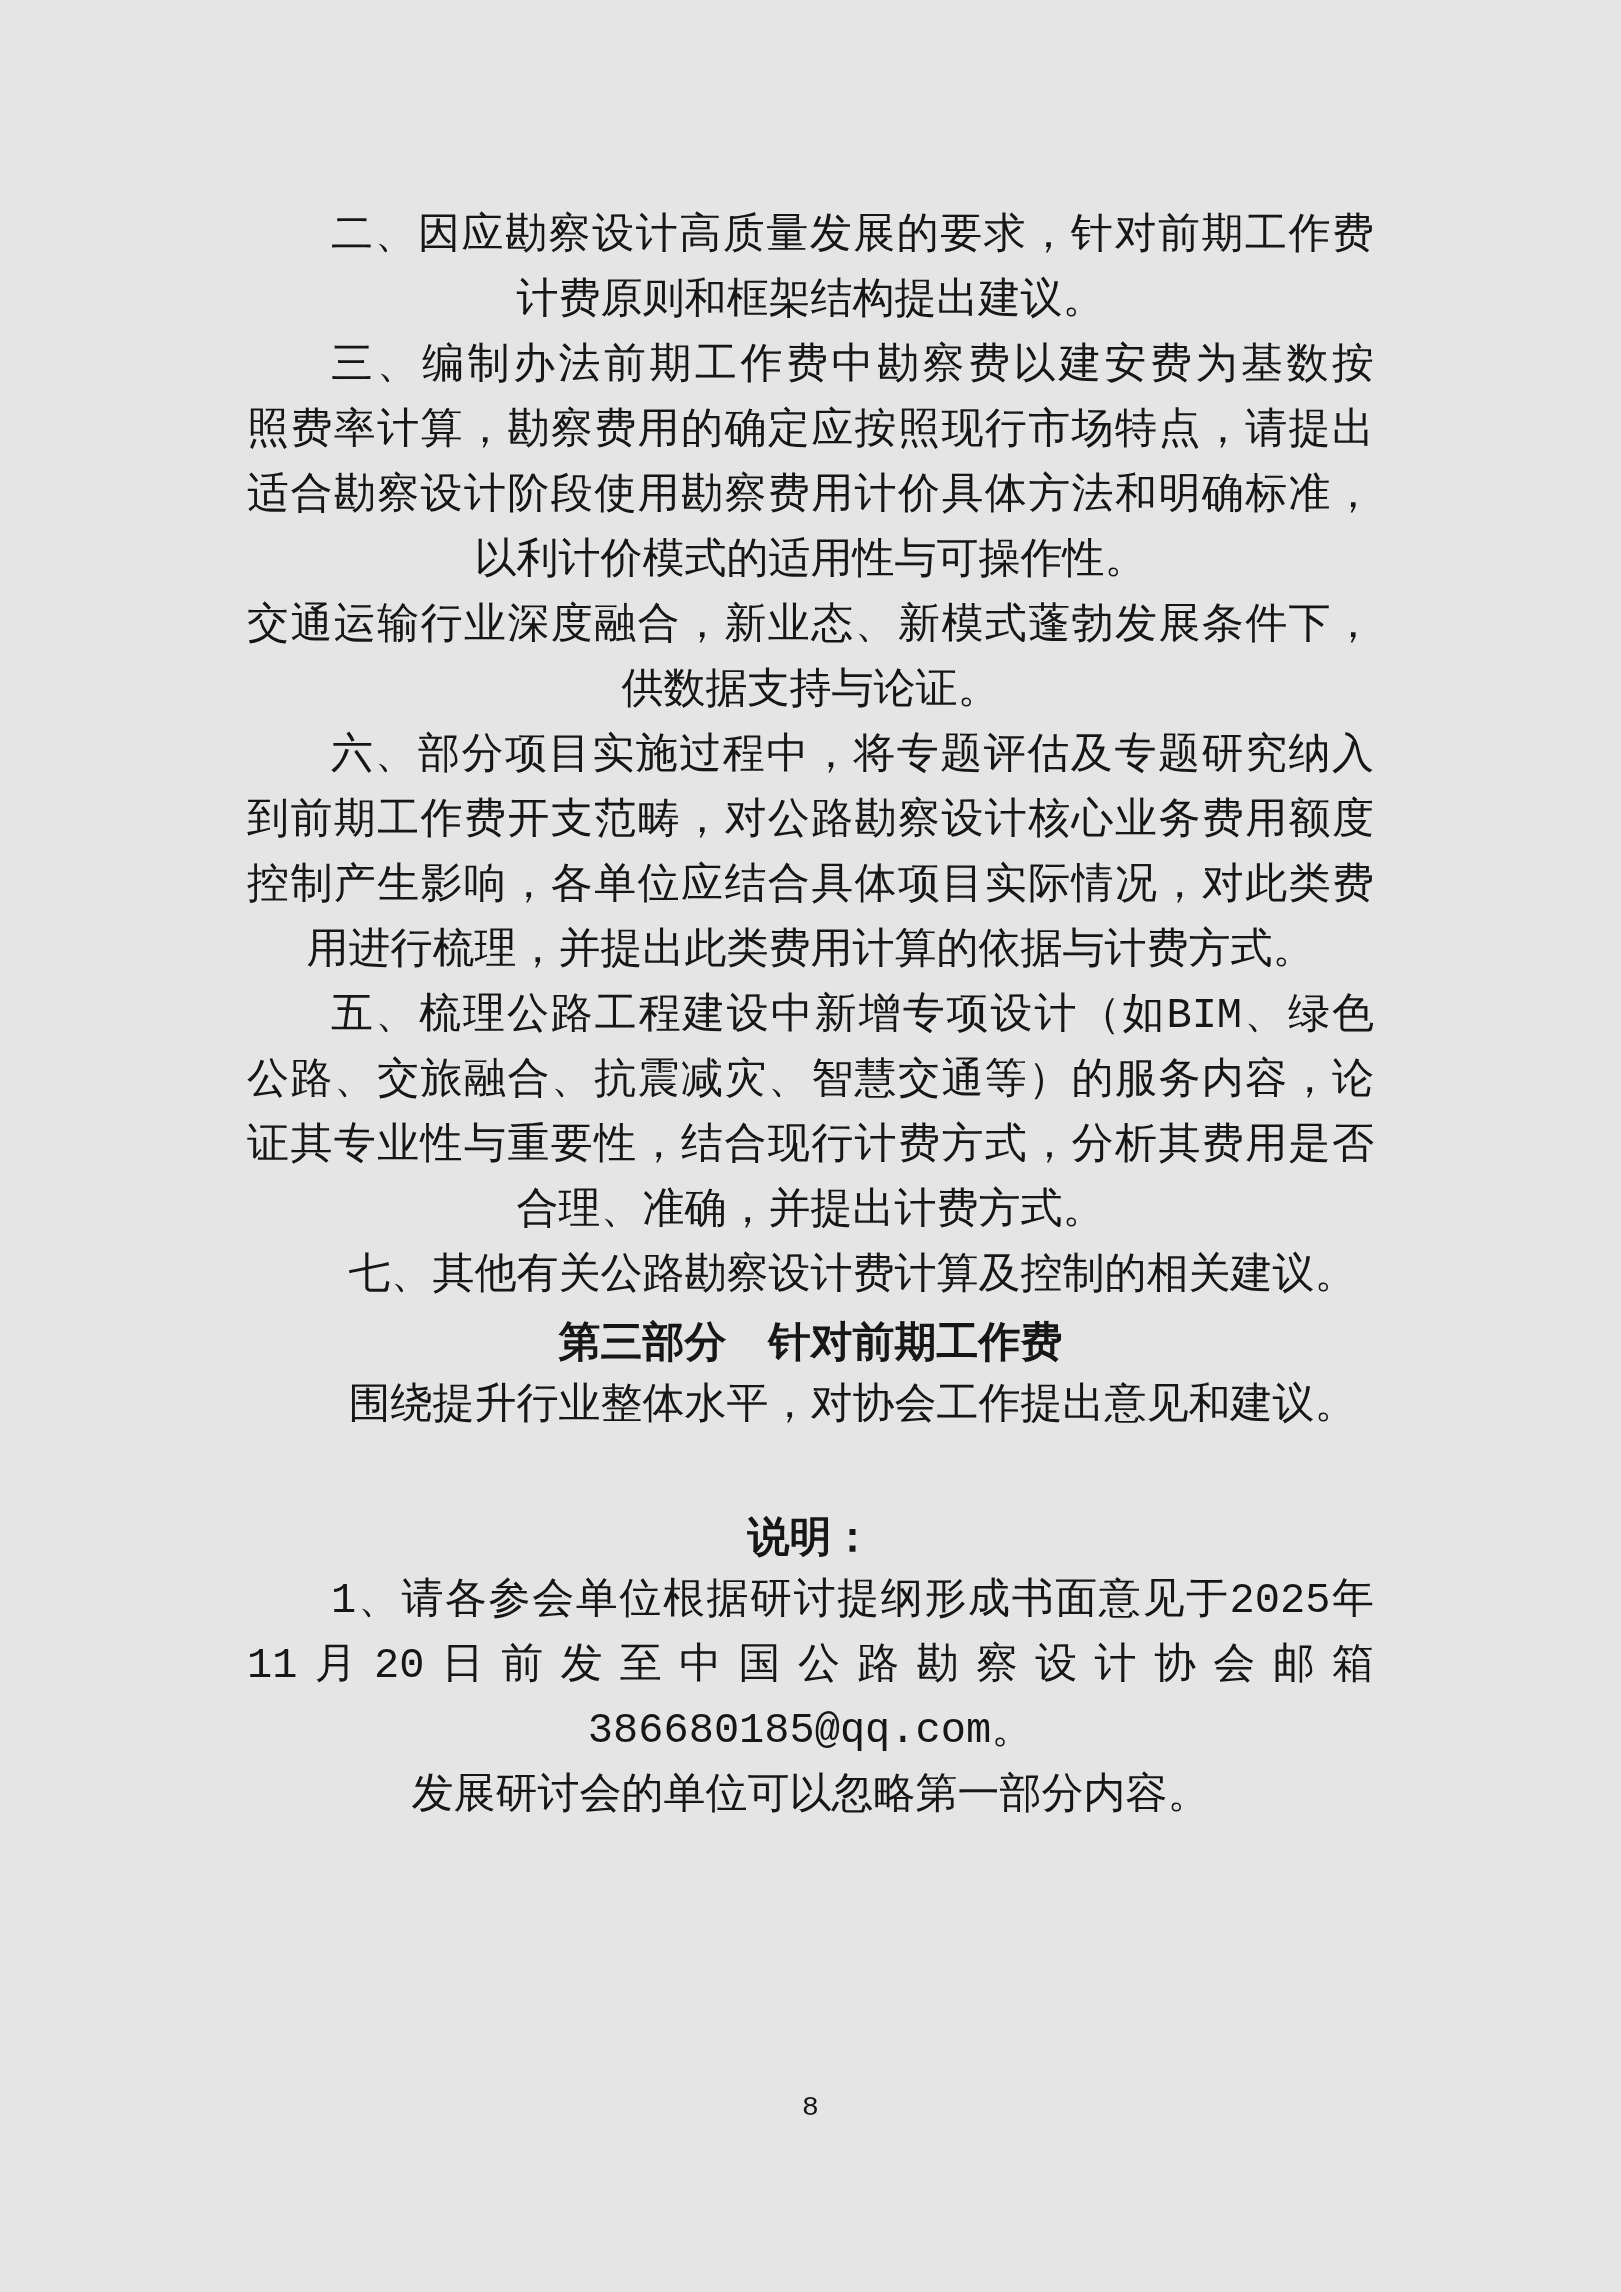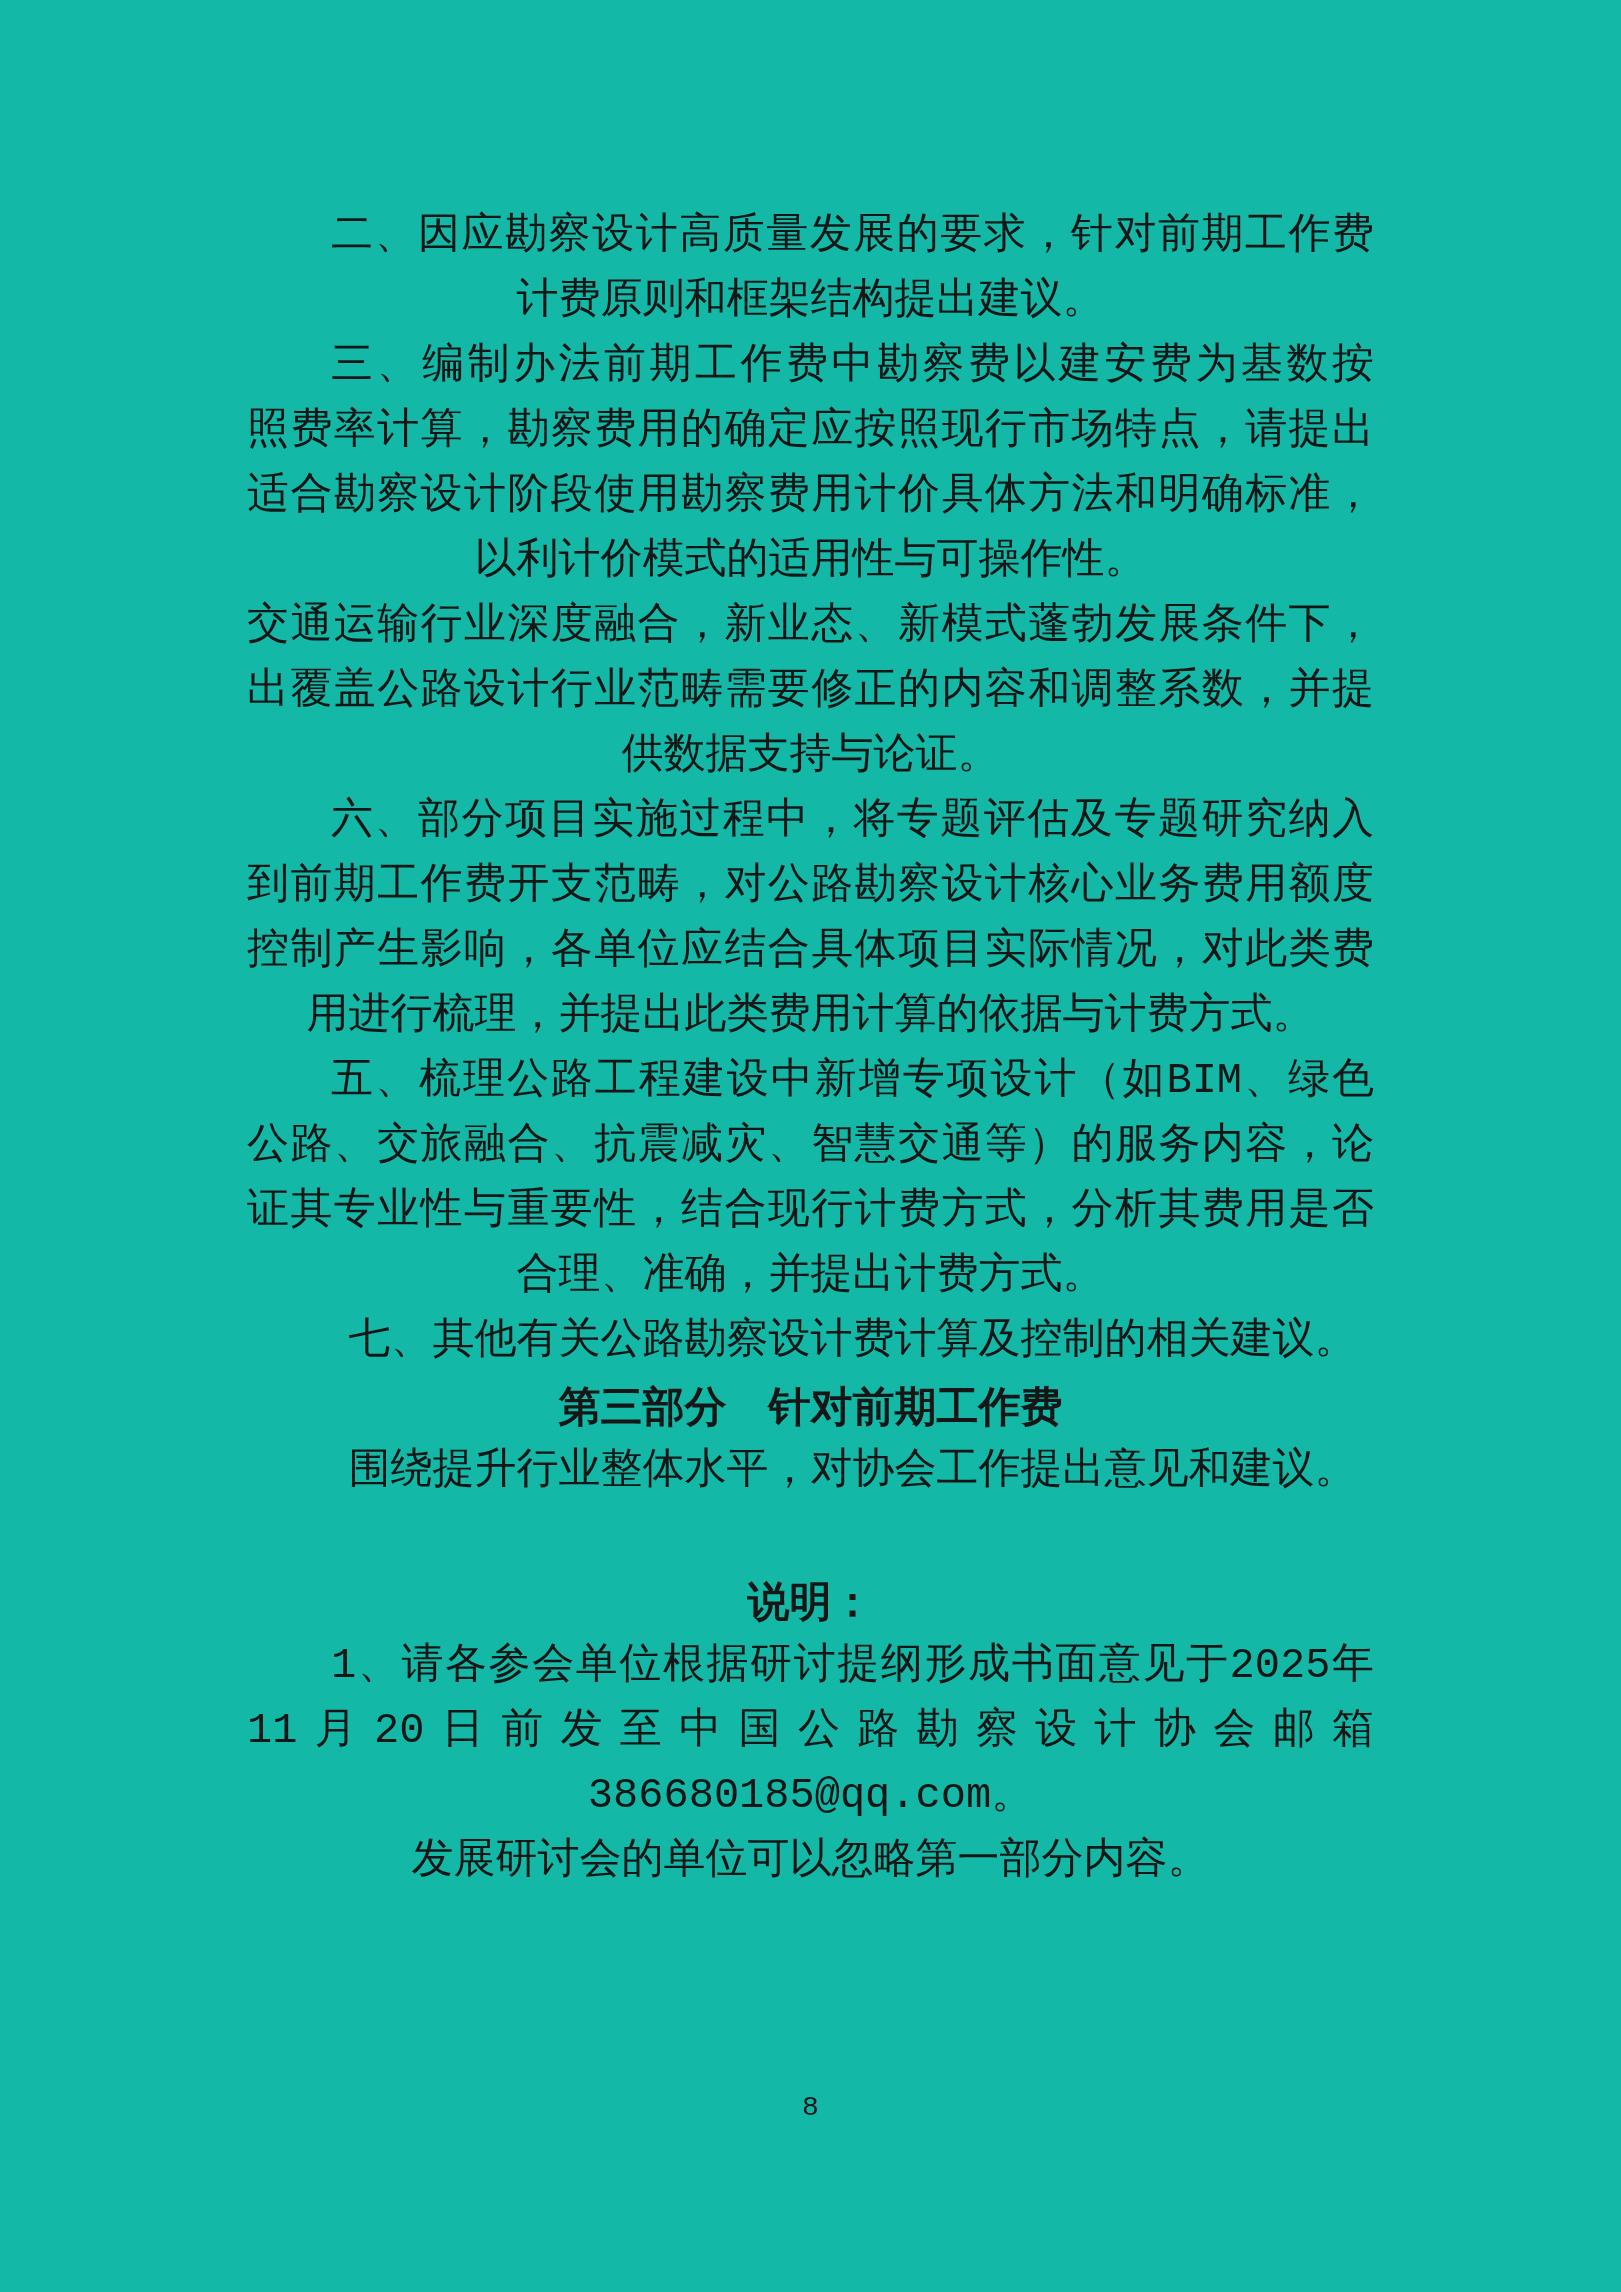--- a/index.html
+++ b/index.html
@@ -11,21 +11,21 @@
     height: 2293px;
     background: #ffffff;
     position: relative;
     overflow: hidden;
     font-family: "Liberation Mono", "Liberation Serif", serif;
     color: #161616;
   }
   .page {
     position: absolute;
     inset: 0;
-    background: #14b8a6;
+    background: #e5e5e5;
   }
   .doc {
     position: absolute;
     left: 247px;
     top: 204px;
     width: 1127px;
     font-size: 42px;
     line-height: 65px;
   }
   .line {
@@ -76,21 +76,20 @@
 
     <div>
       <div class="line indent j">三、编制办法前期工作费中勘察费以建安费为基数按</div>
       <div class="line j">照费率计算，勘察费用的确定应按照现行市场特点，请提出</div>
       <div class="line j">适合勘察设计阶段使用勘察费用计价具体方法和明确标准，</div>
       <div class="line">以利计价模式的适用性与可操作性。</div>
     </div>
 
     <div>
       <div class="line j">交通运输行业深度融合，新业态、新模式蓬勃发展条件下，</div>
-      <div class="line j">出覆盖公路设计行业范畴需要修正的内容和调整系数，并提</div>
       <div class="line">供数据支持与论证。</div>
     </div>
 
     <div>
       <div class="line indent j">六、部分项目实施过程中，将专题评估及专题研究纳入</div>
       <div class="line j">到前期工作费开支范畴，对公路勘察设计核心业务费用额度</div>
       <div class="line j">控制产生影响，各单位应结合具体项目实际情况，对此类费</div>
       <div class="line">用进行梳理，并提出此类费用计算的依据与计费方式。</div>
     </div>
 

